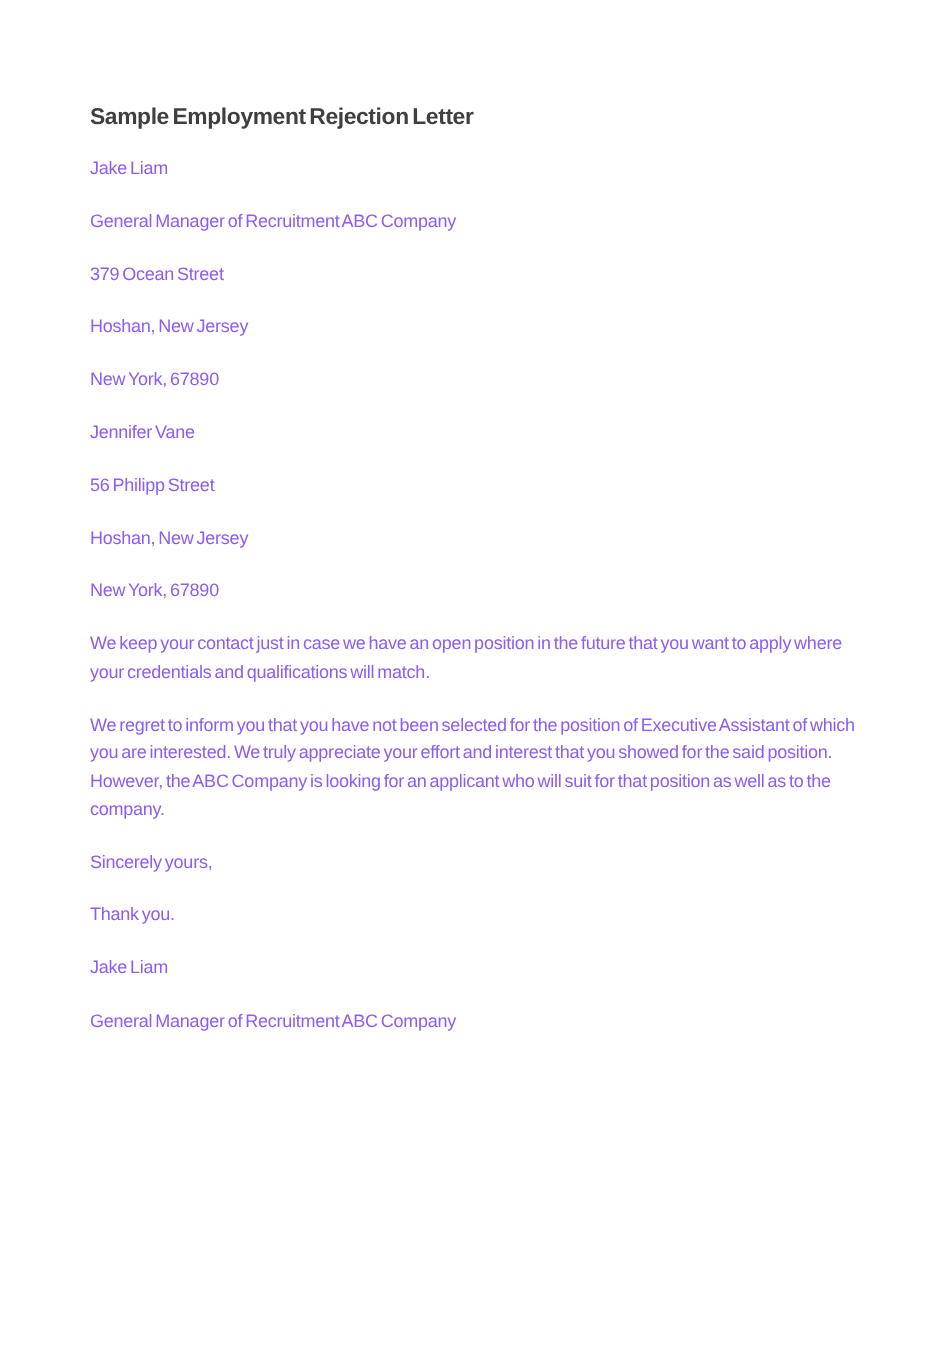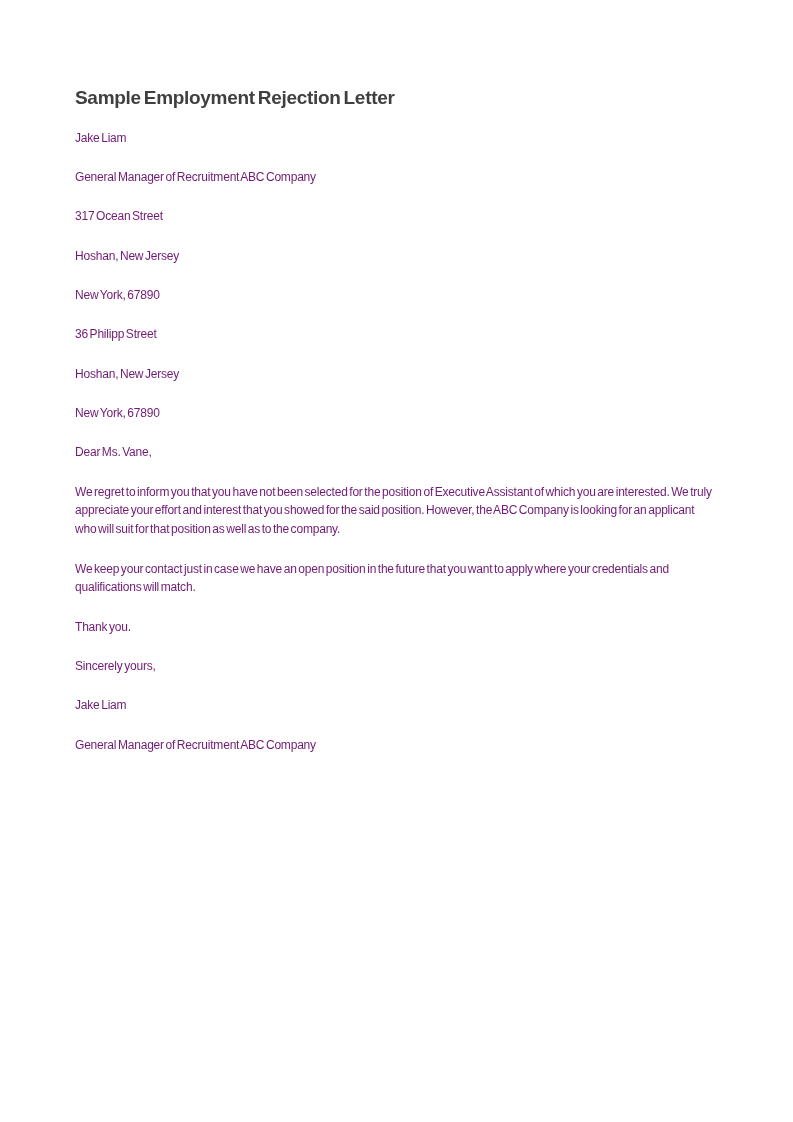--- a/index.html
+++ b/index.html
@@ -22,49 +22,49 @@
   .doc-title {
     font-size: 19px;
     font-weight: bold;
     color: #3f3f3f;
     letter-spacing: -0.3px;
     word-spacing: -2px;
     margin: 0 0 18px 0;
     line-height: 1.3;
   }
   .line, .para {
-    font-size: 12px;
-    color: #701a75;
+    font-size: 15px;
+    color: #8b5cf6;
     letter-spacing: -0.2px;
     word-spacing: -1.5px;
     line-height: 1.57;
     margin: 0 0 20.5px 0;
   }
 </style>
 </head>
 <body>
 
 <div class="page">
 
   <h1 class="doc-title">Sample Employment Rejection Letter</h1>
 
   <p class="line">Jake Liam</p>
   <p class="line">General Manager of Recruitment ABC Company</p>
-  <p class="line">317 Ocean Street</p>
+  <p class="line">379 Ocean Street</p>
   <p class="line">Hoshan, New Jersey</p>
   <p class="line">New York, 67890</p>
 
 
-  <p class="line">36 Philipp Street</p>
+  <p class="line">Jennifer Vane</p>
+  <p class="line">56 Philipp Street</p>
   <p class="line">Hoshan, New Jersey</p>
   <p class="line">New York, 67890</p>
 
-  <p class="line">Dear Ms. Vane,</p>
 
+  <p class="para">We keep your contact just in case we have an open position in the future that you want to apply where your credentials and qualifications will match.</p>
   <p class="para">We regret to inform you that you have not been selected for the position of Executive Assistant of which you are interested. We truly appreciate your effort and interest that you showed for the said position. However, the ABC Company is looking for an applicant who will suit for that position as well as to the company.</p>
-  <p class="para">We keep your contact just in case we have an open position in the future that you want to apply where your credentials and qualifications will match.</p>
 
+  <p class="line">Sincerely yours,</p>
   <p class="line">Thank you.</p>
-  <p class="line">Sincerely yours,</p>
   <p class="line">Jake Liam</p>
   <p class="line">General Manager of Recruitment ABC Company</p>
 
 </div>
 
 </body></html>

